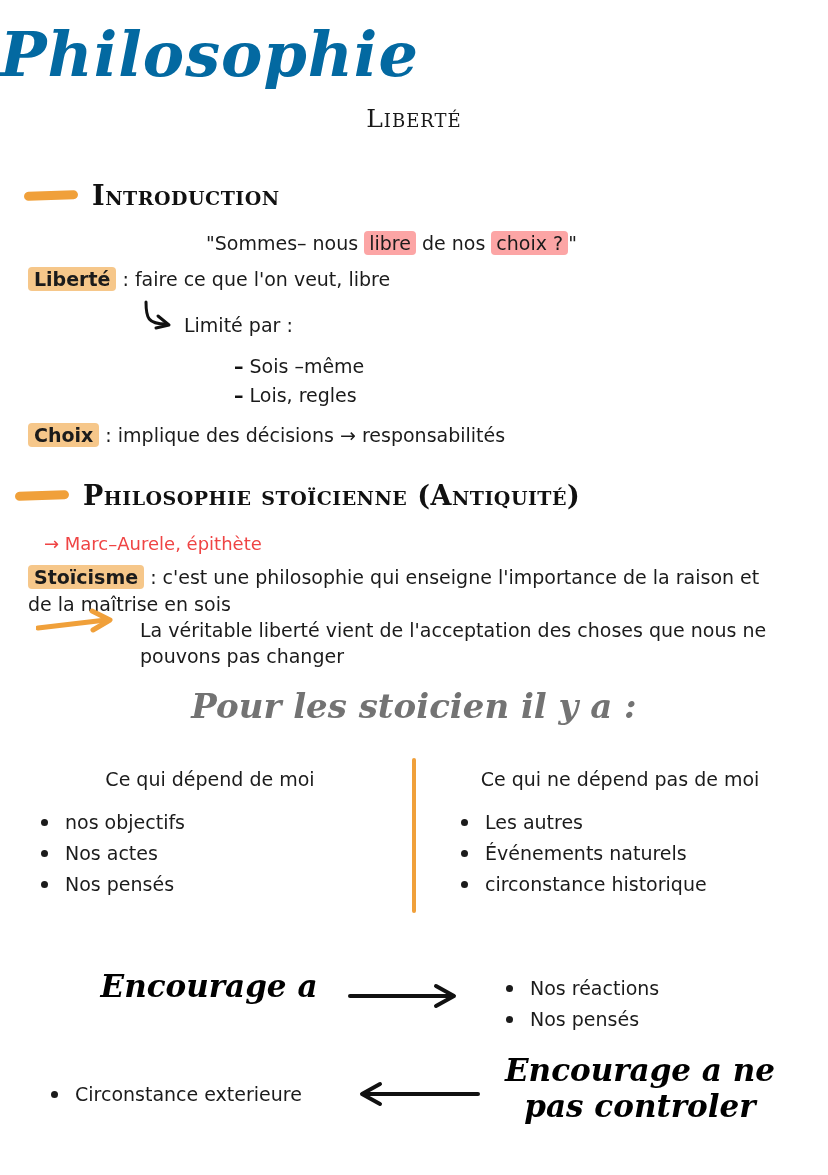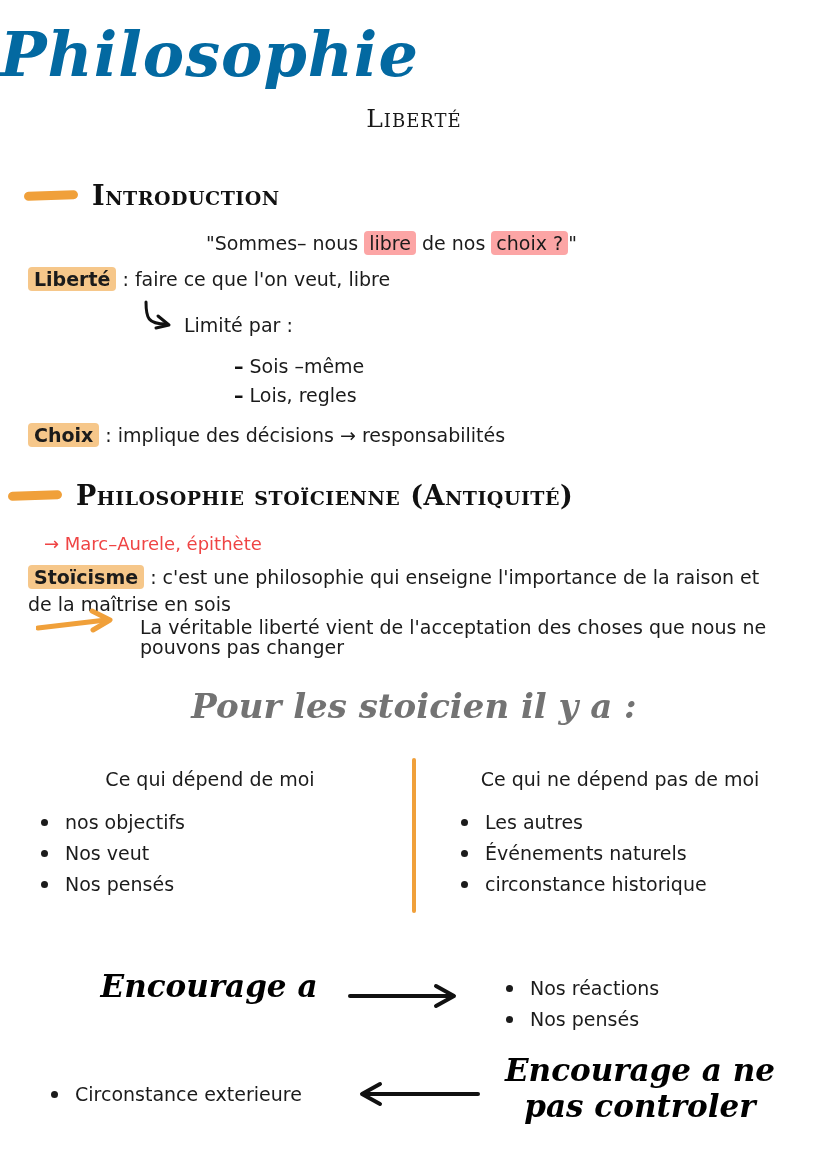--- a/index.html
+++ b/index.html
@@ -220,46 +220,46 @@
     <span class="d">–</span><span>Sois –même</span>
   </div>
   <div class="dashitem" style="top:381px; left:234px;">
     <span class="d">–</span><span>Lois, regles</span>
   </div>
 
   <div class="hw" style="top:422px; left:28px; width:600px;">
     <span class="mark-strong">Choix</span><span> : implique des décisions → responsabilités</span>
   </div>
 
-  <div class="section-head" style="top:480px; left:8px;">
+  <div class="section-head" style="top:480px; left:15px;">
     <span class="dash"></span>
     <span class="section-title">Philosophie stoïcienne (Antiquité)</span>
   </div>
 
   <div class="hw" style="top:531px; left:44px; color:#ef4444; font-size:18px;">→ Marc–Aurele, épithète</div>
 
   <div class="hw" style="top:564px; left:28px; width:760px; line-height:27px;">
     <span class="mark-strong">Stoïcisme</span><span> : c'est une philosophie qui enseigne l'importance de la raison et de la maîtrise en sois</span>
   </div>
 
   <svg class="orange-arrow" style="top:608px; left:36px; width:90px; height:30px;" viewBox="0 0 90 30">
     <path d="M2 20 L70 12" stroke="#f0a03a" stroke-width="5" fill="none" stroke-linecap="round"></path>
     <path d="M56 3 L74 12 L57 22" stroke="#f0a03a" stroke-width="5" fill="none" stroke-linecap="round" stroke-linejoin="round"></path>
   </svg>
 
-  <div class="hw" style="top:617px; left:140px; width:660px; line-height:20px;">La véritable liberté vient de l'acceptation des choses que nous ne pouvons pas changer</div>
+  <div class="hw" style="top:617px; left:140px; width:660px; line-height:26px;">La véritable liberté vient de l'acceptation des choses que nous ne pouvons pas changer</div>
 
   <div class="script-black" style="top:686px;">Pour les stoicien il y a :</div>
 
   <div class="vdivider" style="top:758px; left:412px; height:155px;"></div>
 
   <div class="col-head" style="top:768px; left:60px; width:300px;">Ce qui dépend de moi</div>
   <ul class="bullets" style="top:806px; left:30px; width:330px;">
     <li>nos objectifs</li>
-    <li>Nos veut</li>
+    <li>Nos actes</li>
     <li>Nos pensés</li>
   </ul>
 
   <div class="col-head" style="top:768px; left:440px; width:360px;">Ce qui ne dépend pas de moi</div>
   <ul class="bullets" style="top:806px; left:450px; width:360px;">
     <li>Les autres</li>
     <li>Événements naturels</li>
     <li>circonstance historique</li>
   </ul>
 

